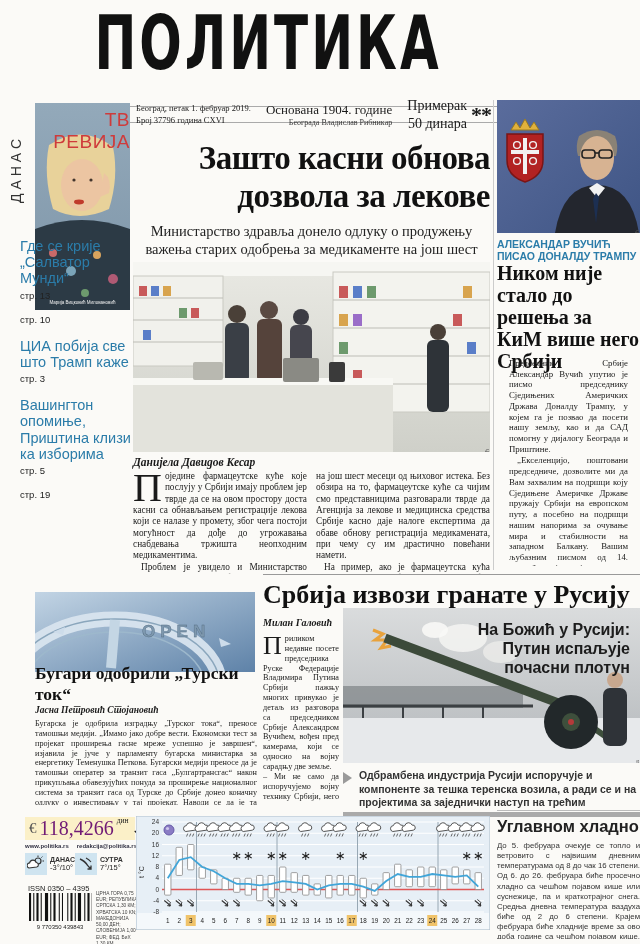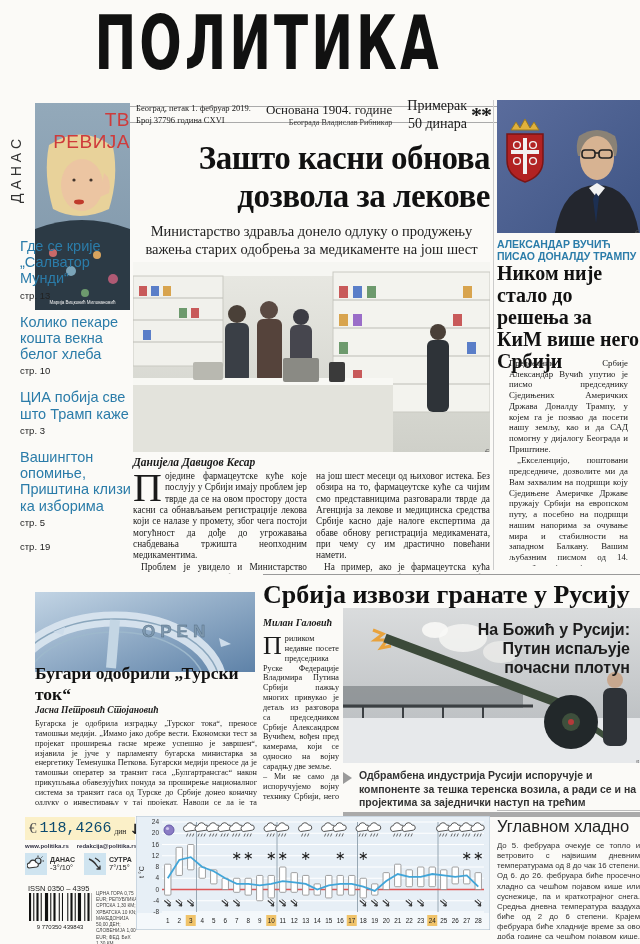--- a/index.html
+++ b/index.html
@@ -54,37 +54,37 @@
   #rus-caption .ct{font-family:"Liberation Sans",sans-serif;font-weight:700;font-size:10.5px;line-height:1.3;color:#333}
   #gray-bar{left:343px;top:812px;width:297px;height:5px;background:#aaa}
   
   #turk-photo{left:35px;top:592px;width:220px;height:80px;overflow:hidden}
   #turk-head{left:35px;top:663px;width:224px;font-weight:600;font-size:17.5px;color:#111}
   #turk-byline{left:35px;top:705px;width:220px;font-style:italic;font-weight:700;font-size:9.5px}
   #turk-body{left:35px;top:719px;width:222px;height:86px;font-size:8.2px;line-height:1.2;text-align:justify;overflow:hidden}
   
   #euro-box{left:25px;top:817px;width:110px;height:23px;background:#fbf0c8;display:flex;align-items:center;gap:3px;padding:0 4px;box-sizing:border-box}
   #euro-box .eur{font-size:15px;color:#555}
-  #euro-box .rate{font-family:Liberation Mono, monospace;font-size:15px;color:#0c4a6e}
-  #euro-box .din{font-size:7.5px;align-self:flex-end;padding-bottom:4px}
+  #euro-box .rate{font-family:Liberation Serif, serif;font-size:20px;color:#701a75}
+  #euro-box .din{font-size:7.5px;align-self:flex-end;padding-bottom:15px}
   #euro-box .arr{font-family:"DejaVu Sans",sans-serif;font-size:14px;font-weight:bold;margin-left:auto}
   #links{left:25px;top:843px;width:112px;display:flex;justify-content:space-between;font-family:"Liberation Sans",sans-serif;font-weight:700;font-size:6px;color:#334}
-  #wx-row{left:25px;top:853px;width:116px;display:flex;gap:9px}
+  #wx-row{left:25px;top:853px;width:116px;display:flex;}
   .wx{display:flex;gap:3px;align-items:center}
   .wx .ic{width:22px;height:22px;background:#cfe4f0;display:flex;align-items:center;justify-content:center}
   .wx .lab{font-family:"Liberation Sans",sans-serif;font-weight:700;font-size:7px;color:#333}
   .wx .tmp{font-family:"Liberation Sans",sans-serif;font-size:7.5px;color:#222}
   #issn{left:28px;top:884px;font-family:"Liberation Sans",sans-serif;font-size:7.5px;color:#222}
   #barcode{left:28px;top:893px;width:64px;height:38px}
   #fineprint{left:96px;top:891px;width:42px;font-family:"Liberation Sans",sans-serif;font-size:4.8px;line-height:1.3;color:#444}
   
   #chart{left:136px;top:816px;width:354px;height:114px}
   
   #outlook-rule{left:497px;top:810px;width:143px;border-top:1px solid #bbb}
-  #outlook-head{left:497px;top:817px;width:143px;font-family:"Liberation Sans",sans-serif;font-weight:400;font-size:16.5px;color:#222}
+  #outlook-head{left:497px;top:817px;width:143px;font-family:"Liberation Sans",sans-serif;font-weight:700;font-size:16.5px;color:#222}
   #outlook-body{left:497px;top:841px;width:143px;height:98px;font-family:"Liberation Sans",sans-serif;font-size:7.8px;line-height:1.3;color:#333;text-align:justify;overflow:hidden}
 </style>
 </head>
 <body>
 
 <div class="abs" id="logo-wrap">
   <span id="logo">ПОЛИТИКА</span>
 </div>
 
 <div class="abs" id="infobar">
@@ -132,21 +132,20 @@
   <div style="position:absolute;top:6px;left:0;width:95px;text-align:right;font-family:'Liberation Sans',sans-serif;font-weight:400;font-size:19px;letter-spacing:.5px;color:#cf3b3b">ТВ РЕВИЈА</div>
   <div style="position:absolute;bottom:5px;left:0;width:95px;text-align:center;font-family:'Liberation Sans',sans-serif;font-size:4.5px;color:#f0f0f0">Марија Вицковић Миловановић</div>
 </div>
 
 <div class="abs" id="sidebar-list">
     <div>
       <div class="sb-title">Где се крије „Салватор Мунди“</div>
       <div class="sb-page">стр. 13</div>
     </div>
     <div>
-      <div class="sb-title">Колико пекаре кошта векна белог хлеба</div>
       <div class="sb-page">стр. 10</div>
     </div>
     <div>
       <div class="sb-title">ЦИА побија све што Трамп каже</div>
       <div class="sb-page">стр. 3</div>
     </div>
     <div>
       <div class="sb-title">Вашингтон опомиње, Приштина клизи ка изборима</div>
       <div class="sb-page">стр. 5</div>
     </div>

